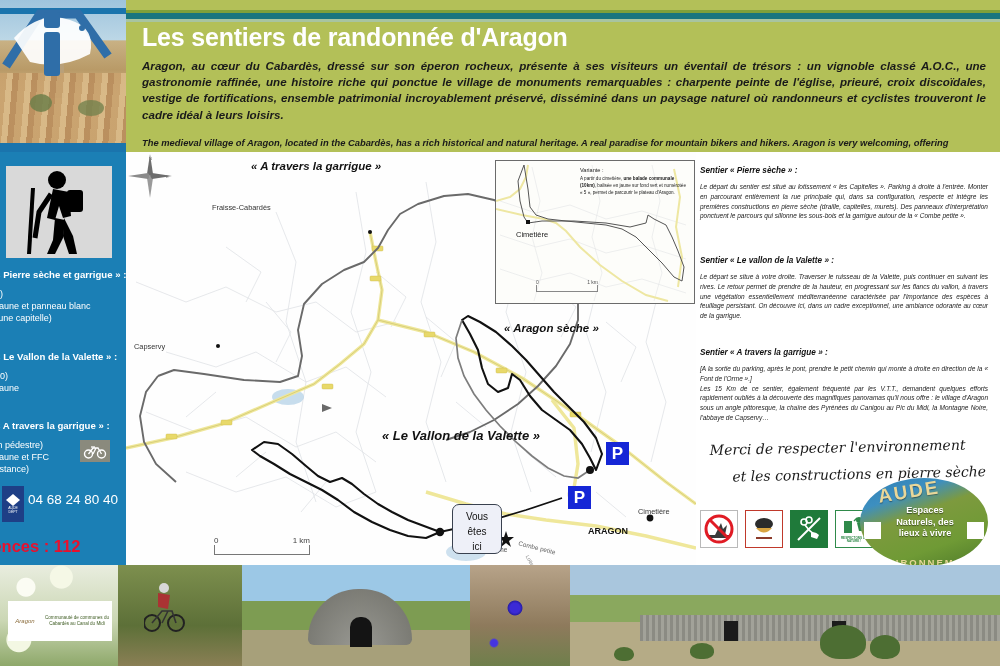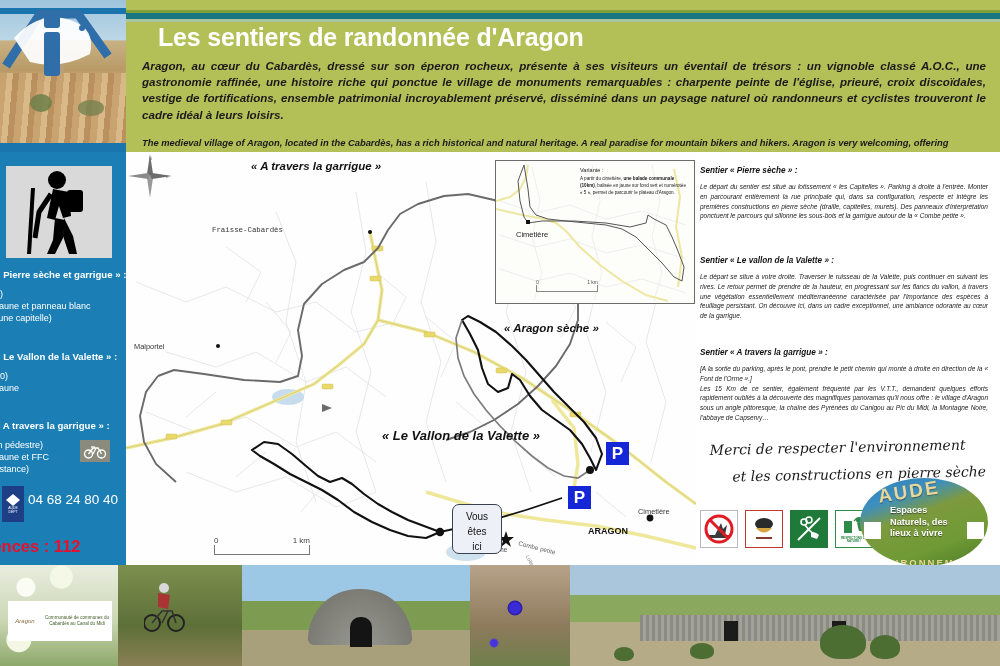--- a/index.html
+++ b/index.html
@@ -30,21 +30,21 @@
                 background:#1a74ad;}
 
   
   #header{position:absolute;left:126px;top:0;width:874px;height:152px;
           background:#b3c058;}
   #header-stripe-a{position:absolute;left:0;top:10px;width:100%;height:3px;background:#7fa03a;}
   #header-stripe-b{position:absolute;left:0;top:13px;width:100%;height:6px;background:#19757f;}
   #header-stripe-c{position:absolute;left:0;top:19px;width:100%;height:3px;background:#a8c4a0;}
   #header-inner{position:absolute;left:16px;right:14px;top:24px;}
   #header-title{font-size:25px;font-weight:bold;color:#ffffff;letter-spacing:-.2px;
-                margin:0 0 6px 16px;line-height:1.1;}
+                margin:0 0 6px 0;line-height:1.1;}
   #header-fr{font-size:11.6px;font-style:italic;font-weight:bold;color:#1a1a1a;
              line-height:1.42;margin:0 0 13px 0;text-align:justify;}
   #header-en{font-size:9.4px;font-style:italic;font-weight:bold;color:#1a1a1a;
              line-height:1.45;margin:0;}
 
   
   #sidebar{position:absolute;left:0;top:152px;width:126px;height:413px;
            background:#1b7fb5;color:#fff;overflow:hidden;}
   #hiker-box{position:absolute;left:6px;top:14px;width:106px;height:92px;
              background:#d9d9d9;}
@@ -107,21 +107,21 @@
   #picto-row{position:absolute;left:4px;top:358px;display:flex;gap:7px;}
   .picto{width:38px;height:38px;border:1px solid #b9b9b9;background:#fff;
          display:flex;align-items:center;justify-content:center;box-sizing:border-box;}
   #aude-logo{position:absolute;left:860px;top:478px;width:128px;height:88px;
      border-radius:50%;overflow:hidden;
      background:linear-gradient(160deg,#2f7fb5 0%,#3d8fc0 24%,#7d9a3e 42%,#6f9a35 72%,#4e7a2a 100%);}
   #aude-logo .al-word{position:absolute;left:18px;top:3px;font-size:19px;font-weight:bold;
      color:#e8d79a;letter-spacing:2px;transform:rotate(-9deg);
      text-shadow:0 1px 1px rgba(0,0,0,.4);}
   #aude-logo .al-sub{position:absolute;left:30px;top:27px;width:70px;font-size:9.2px;
-     color:#fff;line-height:1.26;font-weight:bold;
+     color:#fff;text-align:center;line-height:1.26;font-weight:bold;
      text-shadow:0 1px 1px rgba(0,0,0,.5);}
   #aude-logo .al-env{position:absolute;left:6px;bottom:-2px;width:118px;font-size:9.5px;
      color:#e8d79a;font-weight:bold;letter-spacing:2px;text-align:center;}
   #aude-logo .al-badge1{position:absolute;left:4px;top:44px;width:17px;height:17px;
      background:#fff;}
   #aude-logo .al-badge2{position:absolute;right:4px;top:44px;width:17px;height:17px;
      background:#fff;}
 
   
   #strip{position:absolute;left:0;top:565px;width:1000px;height:101px;display:flex;}
@@ -318,22 +318,22 @@
       <circle cx="92" cy="194" r="2" fill="#111"></circle>
       <circle cx="244" cy="80" r="2" fill="#111"></circle>
 
       <polygon points="380,379 382,385 388,385 383,389 385,395 380,391 375,395 377,389 372,385 378,385" fill="#111"></polygon>
     </svg>
 
     <div class="mlabel" style="left:125px;top:8px;font-size:11.5px;">« A travers la garrigue »</div>
     <div class="mlabel" style="left:378px;top:170px;font-size:11.5px;">« Aragon sèche »</div>
     <div class="mlabel" style="left:256px;top:276px;font-size:13px;">« Le Vallon de la Valette »</div>
 
-    <div class="mplace" style="left:86px;top:74px;font-family:Liberation Mono, monospace;">Fraisse-Cabardès</div>
-    <div class="mplace" style="left:8px;top:190px;">Malportel</div>
+    <div class="mplace" style="left:86px;top:51px;">Fraisse-Cabardès</div>
+    <div class="mplace" style="left:8px;top:190px;">Capservy</div>
     <div class="mplace" style="left:352px;top:378px;font-size:6px;color:#777;">Enclos</div>
     <div class="mplace" style="left:392px;top:392px;font-size:6.4px;color:#666;transform:rotate(14deg);">Combe petite</div>
     <div class="mplace" style="left:404px;top:402px;font-size:5.4px;color:#888;transform:rotate(62deg);transform-origin:left top;">Lotissement Les Capitelles</div>
     <div class="mplace" style="left:462px;top:374px;font-size:9px;font-weight:bold;color:#111;">ARAGON</div>
     <div class="mplace" style="left:512px;top:355px;">Cimetière</div>
     <div class="mplace" style="left:338px;top:394px;font-size:6.6px;color:#555;">Font de l'Orme</div>
 
     <div class="pmark" style="left:480px;top:290px;">P</div>
     <div class="pmark" style="left:442px;top:334px;">P</div>
 

